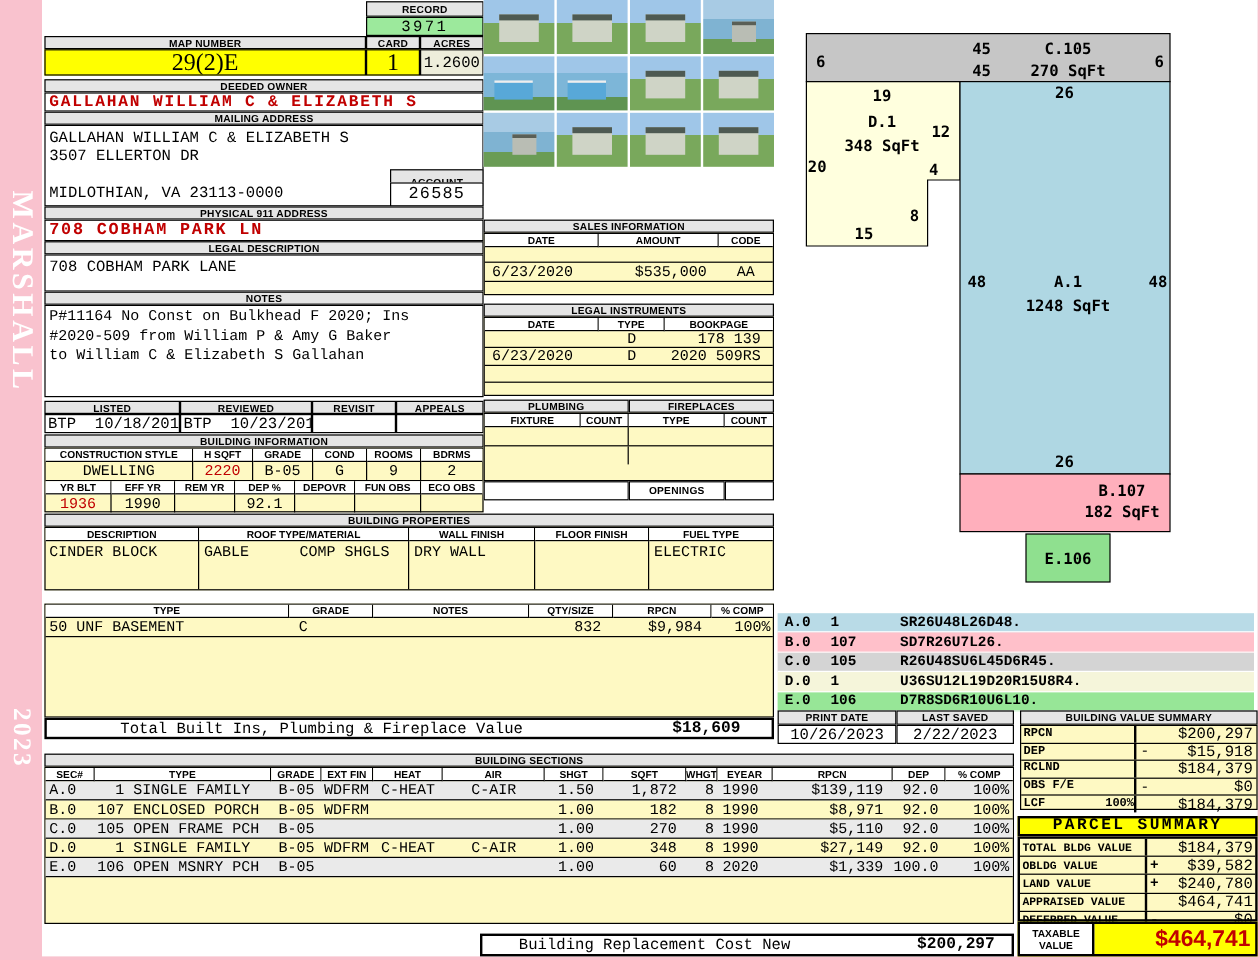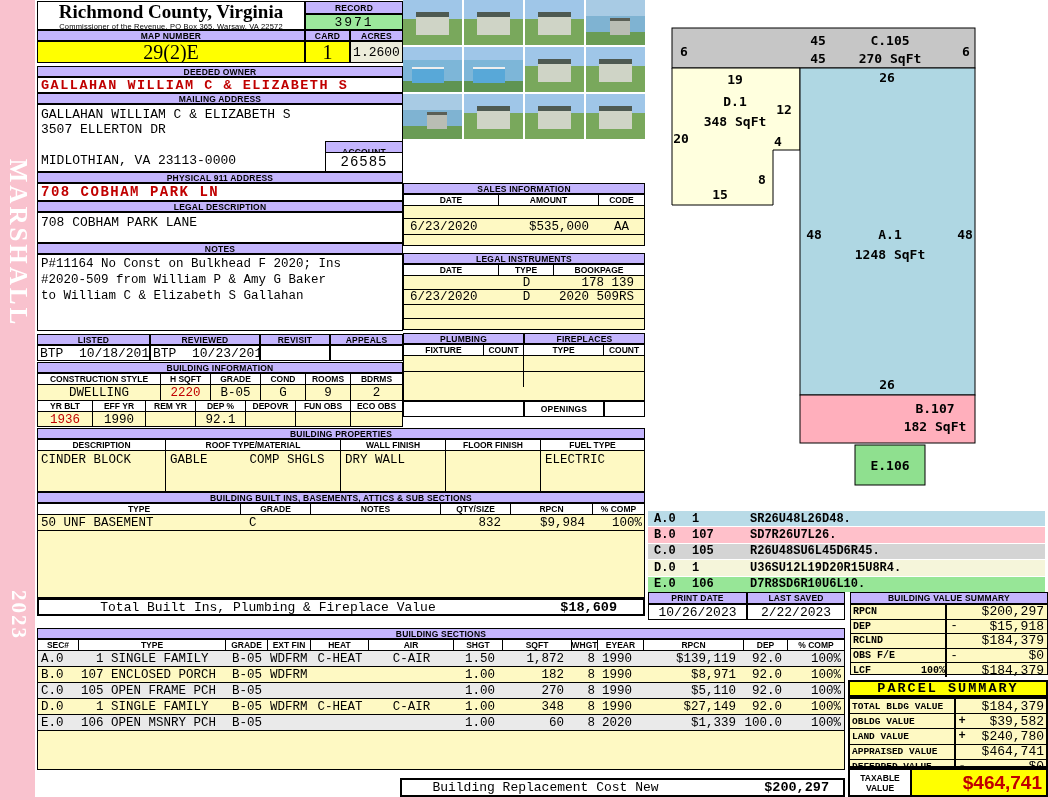--- a/index.html
+++ b/index.html
@@ -1,20 +1,20 @@
 <!DOCTYPE html>
 <html><head>
 <meta charset="utf-8">
 <style>
   html,body{margin:0;padding:0;}
   body{background:#F9C2CE;font-family:"Liberation Sans",sans-serif;}
   #page{position:relative;width:1050px;height:800px;background:#F9C2CE;overflow:hidden;}
   #sheet{position:absolute;left:35px;top:0;width:1013px;height:797px;background:#FFFFFF;}
   .s{position:absolute;box-sizing:border-box;}
-  .hdr{background:#c4b5fd;border:1px solid #000;font:bold 8.5px "Liberation Sans",sans-serif;
+  .hdr{background:#e5e5e5;border:1px solid #000;font:bold 8.5px "Liberation Sans",sans-serif;
        display:flex;align-items:center;justify-content:center;letter-spacing:.2px;color:#000;}
   .vcell{border:1px solid #000;background:#fff;font:13px "Liberation Mono",monospace;
          display:flex;align-items:center;box-sizing:border-box;overflow:hidden;}
   .b{font-weight:normal;}
   .red{color:#C00000;font-weight:bold;}
   .cc{justify-content:center;}
   .rr{justify-content:flex-end;}
   .pre{white-space:pre;}
   .county{font:bold 19px "Liberation Serif",serif;text-align:center;line-height:20px;}
   .county-sub{font:7.5px "Liberation Sans",sans-serif;text-align:center;letter-spacing:.2px;}
@@ -67,24 +67,20 @@
 <div id="page">
   <div id="sheet"></div>
 
   <div class="s" style="left:0;top:140px;width:35px;height:206px">
     <span class="vtxt">MARSHALL</span>
   </div>
   <div class="s" style="left:0;top:560px;width:35px;height:110px">
     <span class="ytxt">2023</span>
   </div>
 
-  <div class="s" style="left:37px;top:1px;width:268px;height:29px;border:1px solid #000;background:#fff">
-    <div class="county">Richmond County, Virginia</div>
-    <div class="county-sub">Commissioner of the Revenue, PO Box 365, Warsaw, VA 22572</div>
-  </div>
   <div class="s hdr" style="left:305px;top:1px;width:98px;height:13px">RECORD</div>
   <div class="s vcell cc b" style="left:305px;top:14px;width:98px;height:16px;background:#9CE99C;letter-spacing:2px">3971</div>
 
   <div class="s hdr" style="left:37px;top:30px;width:268px;height:11px">MAP NUMBER</div>
   <div class="s hdr" style="left:305px;top:30px;width:45px;height:11px">CARD</div>
   <div class="s hdr" style="left:350px;top:30px;width:53px;height:11px">ACRES</div>
   <div class="s vcell cc" style="left:37px;top:41px;width:268px;height:22px;background:#FFFF00;font:20px 'Liberation Serif',serif">29(2)E</div>
   <div class="s vcell cc" style="left:305px;top:41px;width:45px;height:22px;background:#FFFF00;font:20px 'Liberation Serif',serif">1</div>
   <div class="s vcell cc b" style="left:350px;top:41px;width:53px;height:22px;background:#EDEDDB">1.2600</div>
 
@@ -175,21 +171,20 @@
       <div style="align-items:flex-start;padding-top:2px">
         <span style="padding-left:4px">GABLE</span>
         <span style="margin-left:42px">COMP SHGLS</span>
       </div>
       <div style="align-items:flex-start;padding:2px 0 0 4px">DRY WALL</div>
       <div style="align-items:flex-start;padding:2px 0 0 4px"></div>
       <div style="align-items:flex-start;padding:2px 0 0 4px">ELECTRIC</div>
     </div>
   </div>
 
-  <div class="s hdr" style="left:37px;top:492px;width:608px;height:11px">BUILDING BUILT INS, BASEMENTS, ATTICS &amp; SUB SECTIONS</div>
   <div class="tbl" style="left:37px;top:503px;width:608px;height:95px">
     <div class="row hrow bb-cols" style="height:11px">
       <div>TYPE</div>
       <div>GRADE</div>
       <div>NOTES</div>
       <div>QTY/SIZE</div>
       <div>RPCN</div>
       <div>% COMP</div>
     </div>
     <div class="row drow line bb-cols" style="height:15px">

